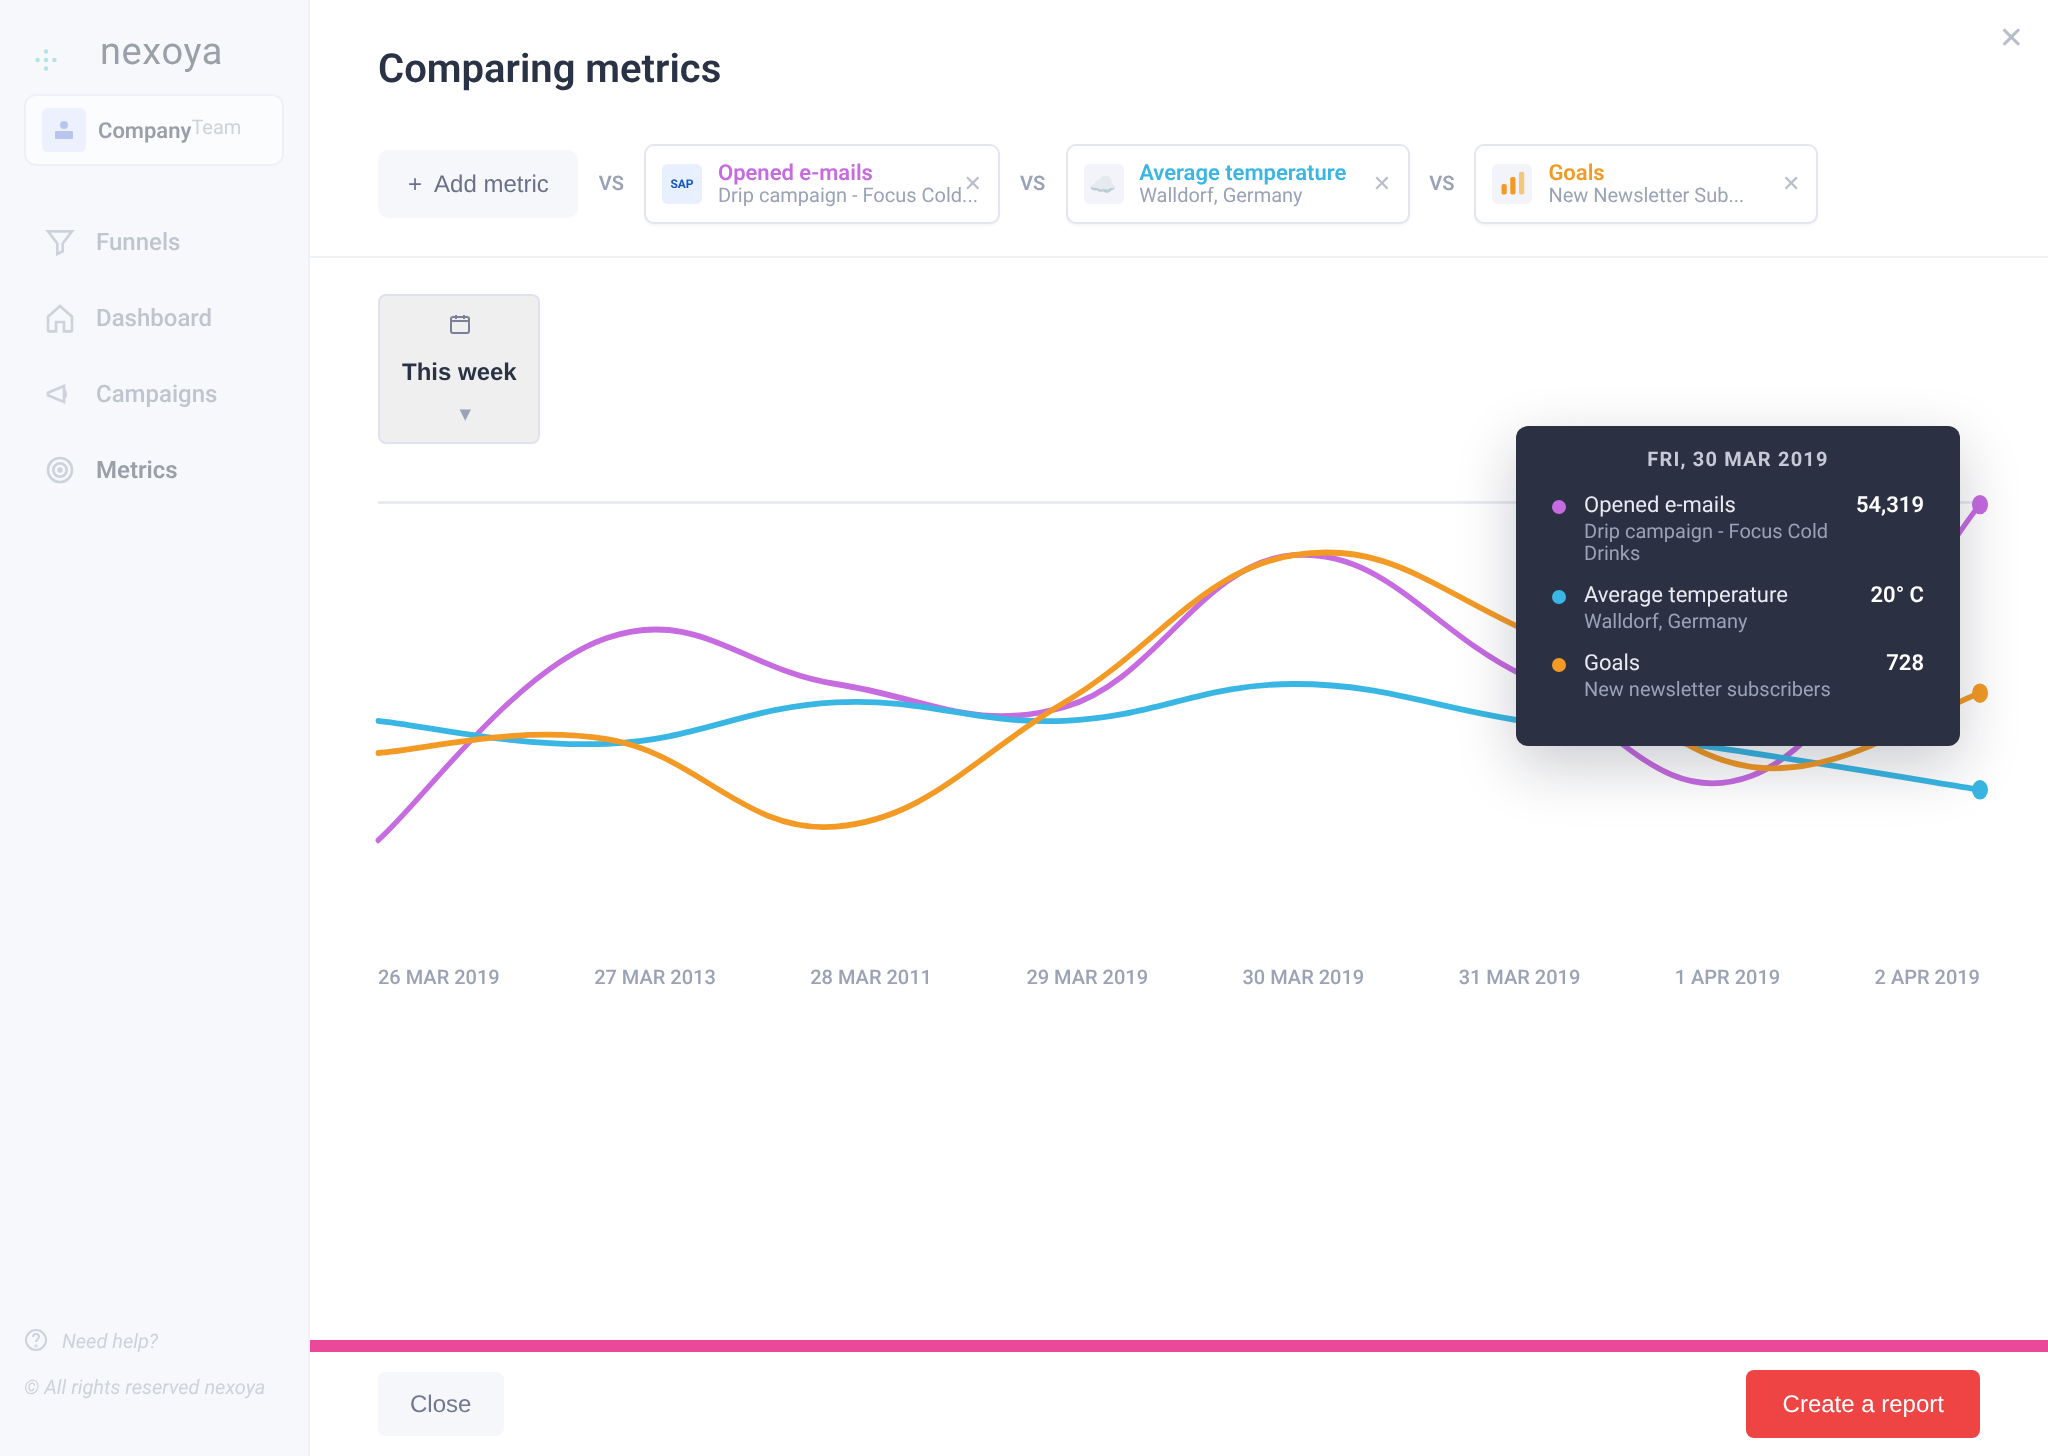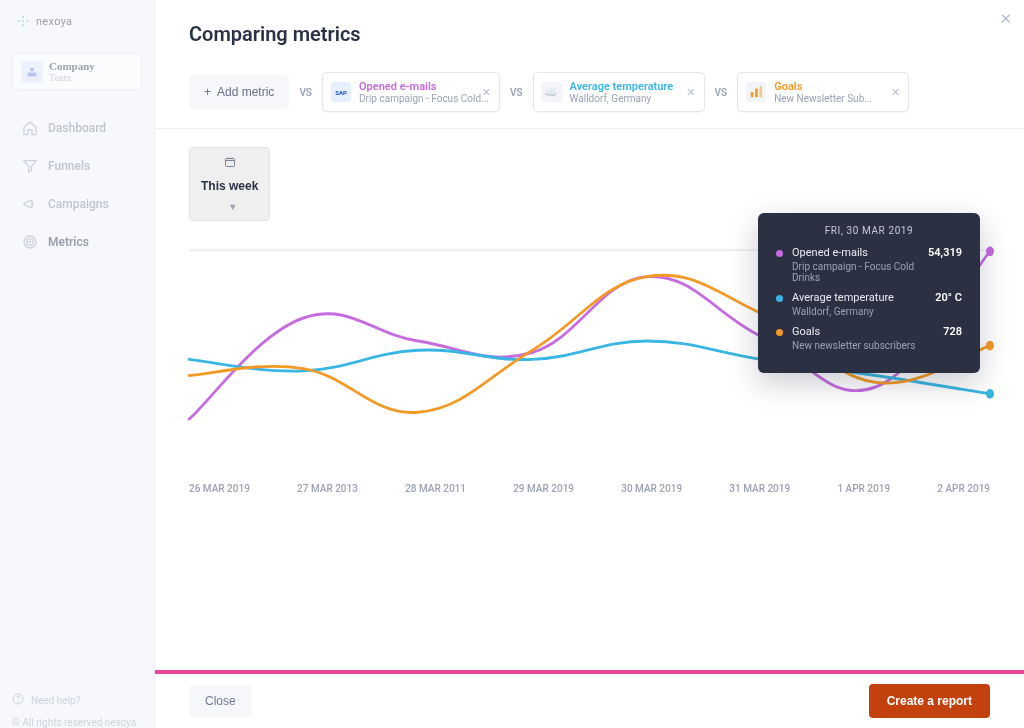--- a/index.html
+++ b/index.html
@@ -1,32 +1,32 @@
 <!DOCTYPE html>
 <html><head>
 <meta charset="utf-8">
 <style>
 * { margin:0; padding:0; box-sizing:border-box; }
 body { font-family:-apple-system,BlinkMacSystemFont,"Segoe UI",Roboto,Helvetica,Arial,sans-serif; width:1024px; height:728px; overflow:hidden; background:#f9fafc; color:#2a3246; }
 
 
 .sidebar { position:absolute; left:0; top:0; bottom:0; width:155px; background:#f5f7fb; opacity:.45; padding:14px 12px; border-right:1px solid #e5e7f0; }
-.logo { font-size:11px; color:#2a3246; letter-spacing:.3px; display:flex; align-items:center; gap:6px; margin-bottom:25px; padding-left:4px;}
+.logo { font-size:19px; color:#2a3246; letter-spacing:.3px; display:flex; align-items:center; gap:20px; margin-bottom:10px; padding-left:4px;}
 .logo .dotcluster { width:14px; height:14px; }
 .logo .dotcluster svg circle{ fill:#5fc9cf;}
 .company-pill{ background:#fff; border:1px solid #e3e6ef; border-radius:6px; padding:6px 8px; display:flex; align-items:center; gap:6px; font-size:11px;}
 .company-pill .avatar{ width:22px;height:22px;border-radius:3px;background:#dfe7ff;display:flex;align-items:center;justify-content:center;}
-.company-pill .col{display:flex;flex-direction:column;font-family:Liberation Serif, serif;}
+.company-pill .col{display:flex;}
 .company-pill .name{font-weight:600;color:#2a3246;}
 .company-pill .sub{color:#9aa2b5;font-size:10px;}
 .nav{ margin-top:22px; display:flex; flex-direction:column; gap:6px;}
 .nav .item{ display:flex; align-items:center; gap:10px; padding:8px 10px; border-radius:6px; color:#7c8399; font-size:12px; font-weight:500;}
 .nav .item.active{ background:transparent; color:#2a3246; font-weight:600;}
 .nav .ico{ width:16px;height:16px; display:inline-block; color:#9aa2b5;}
-.foot{ position:absolute; bottom:0; left:12px; right:12px; font-size:10px; color:#9aa2b5;}
+.foot{ position:absolute; bottom:28px; left:12px; right:12px; font-size:10px; color:#9aa2b5;font-style:italic;}
 .foot .need{ display:flex; gap:7px; align-items:center; margin-bottom:10px;}
 
 
 .panel{ position:absolute; left:155px; right:0; top:0; bottom:0; background:#fff;}
 .close-x{ position:absolute; right:12px; top:10px; font-size:15px; color:#b7bdcc;}
 .hdr{ padding:22px 34px 16px;}
 .hdr h1{ font-size:20px; font-weight:600;}
 .compare-row{ display:flex; align-items:center; gap:10px; padding:10px 18px 16px 34px; border-bottom:1px solid #eef0f6;}
 .vs{ color:#9aa2b5; font-size:10px; font-weight:600;}
 .card{ background:#fff; border:1px solid #e3e6ef; border-radius:5px; padding:7px 10px 7px 8px; display:flex; align-items:center; gap:8px; min-width:172px; position:relative; box-shadow:0 1px 1px rgba(30,38,60,.04);}
@@ -44,31 +44,31 @@
 .week-picker .chev{ color:#9aa2b5; font-size:10px; margin-left:6px;}
 
 
 .chart-wrap{ position:relative; margin:28px 34px 0 34px; height:230px;}
 .chart-wrap svg{ width:100%; height:100%; overflow:visible;}
 .axis-labels{ display:flex; justify-content:space-between; margin:4px 34px 0 34px;}
 .axis-labels span{ font-size:10px; color:#9aa2b5; font-weight:500;}
 
 
 .tooltip{ position:absolute; right:44px; top:213px; background:#2b3142; color:#e9ebf3; border-radius:6px; padding:12px 18px 14px; width:222px; box-shadow:0 10px 30px rgba(20,25,45,.22);}
-.tooltip .date{ text-align:center; font-size:10px; font-weight:400; color:#c6cad7; letter-spacing:.6px; margin-bottom:10px;}
+.tooltip .date{ text-align:center; font-size:10px; font-weight:700; color:#c6cad7; letter-spacing:.6px; margin-bottom:10px;}
 .tooltip .row{ display:flex; align-items:flex-start; margin:8px 0;}
 .tooltip .dot{ width:7px;height:7px;border-radius:50%; margin-top:4px; margin-right:9px; flex:none;}
 .tooltip .lab{ flex:1; font-size:11px;}
 .tooltip .lab .s{ display:block; font-size:10px; color:#9aa2b5; margin-top:2px;}
 .tooltip .val{ font-size:11px; font-weight:600; color:#fff;}
 
 
-.footer{ position:absolute; left:155px; right:0; bottom:0; height:58px; border-top:4px solid #ec4899; display:flex; align-items:center; justify-content:space-between; padding:0 34px; background:#fff;}
+.footer{ position:absolute; left:155px; right:0; bottom:0; height:58px; border-top:6px solid #ec4899; display:flex; align-items:center; justify-content:space-between; padding:0 34px; background:#fff;}
 .btn-close{ background:#f5f7fb; border:none; border-radius:4px; padding:9px 16px; color:#707891; font-size:12px; font-weight:500;}
-.btn-primary{ background:#c2410c; border:none; border-radius:4px; padding:10px 18px; color:#fff; font-size:12px; font-weight:700;}
+.btn-primary{ background:#ef4444; border:none; border-radius:4px; padding:10px 18px; color:#fff; font-size:12px; font-weight:400;}
 
 </style>
 </head>
 <body>
 
 <aside class="sidebar">
   <div class="logo">
     <span class="dotcluster">
       <svg viewBox="0 0 20 20">
           <circle cx="10" cy="4" r="1.6"></circle>
@@ -90,29 +90,29 @@
     </div>
     <div class="col">
       <span class="name">Company</span>
       <span class="sub">Team</span>
     </div>
   </div>
 
   <nav class="nav">
     <div class="item">
         <span class="ico"><svg viewBox="0 0 24 24" fill="none" stroke="currentColor" stroke-width="2">
+            <path d="M3 4h18l-7 9v6l-4 2v-8z"></path>
+          </svg></span>
+        <span>Funnels</span>
+      </div>
+    <div class="item">
+        <span class="ico"><svg viewBox="0 0 24 24" fill="none" stroke="currentColor" stroke-width="2">
             <path d="M3 11l9-8 9 8v10a1 1 0 0 1-1 1h-5v-7h-6v7H4a1 1 0 0 1-1-1z"></path>
           </svg></span>
         <span>Dashboard</span>
-      </div>
-    <div class="item">
-        <span class="ico"><svg viewBox="0 0 24 24" fill="none" stroke="currentColor" stroke-width="2">
-            <path d="M3 4h18l-7 9v6l-4 2v-8z"></path>
-          </svg></span>
-        <span>Funnels</span>
       </div>
     <div class="item">
         <span class="ico"><svg viewBox="0 0 24 24" fill="none" stroke="currentColor" stroke-width="2">
             <path d="M3 11v2l12 5V6zM15 9a4 4 0 0 1 0 6"></path>
           </svg></span>
         <span>Campaigns</span>
       </div>
     <div class="item active">
         <span class="ico"><svg viewBox="0 0 24 24" fill="none" stroke="currentColor" stroke-width="2">
             <circle cx="12" cy="12" r="9"></circle>

